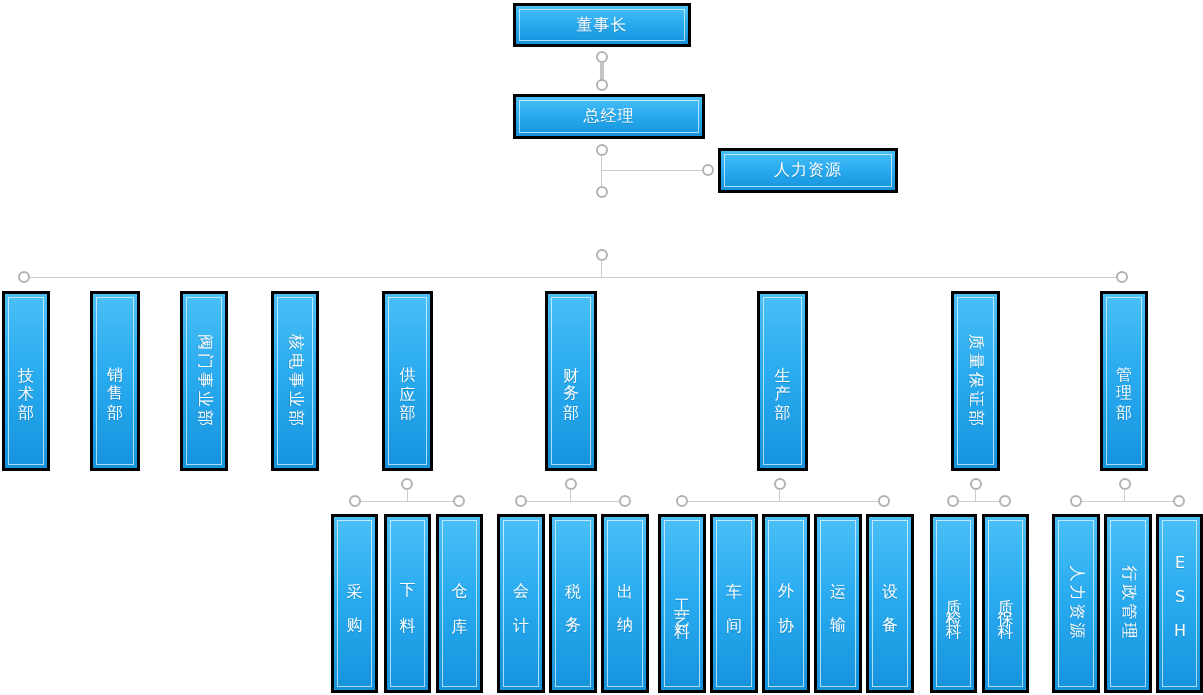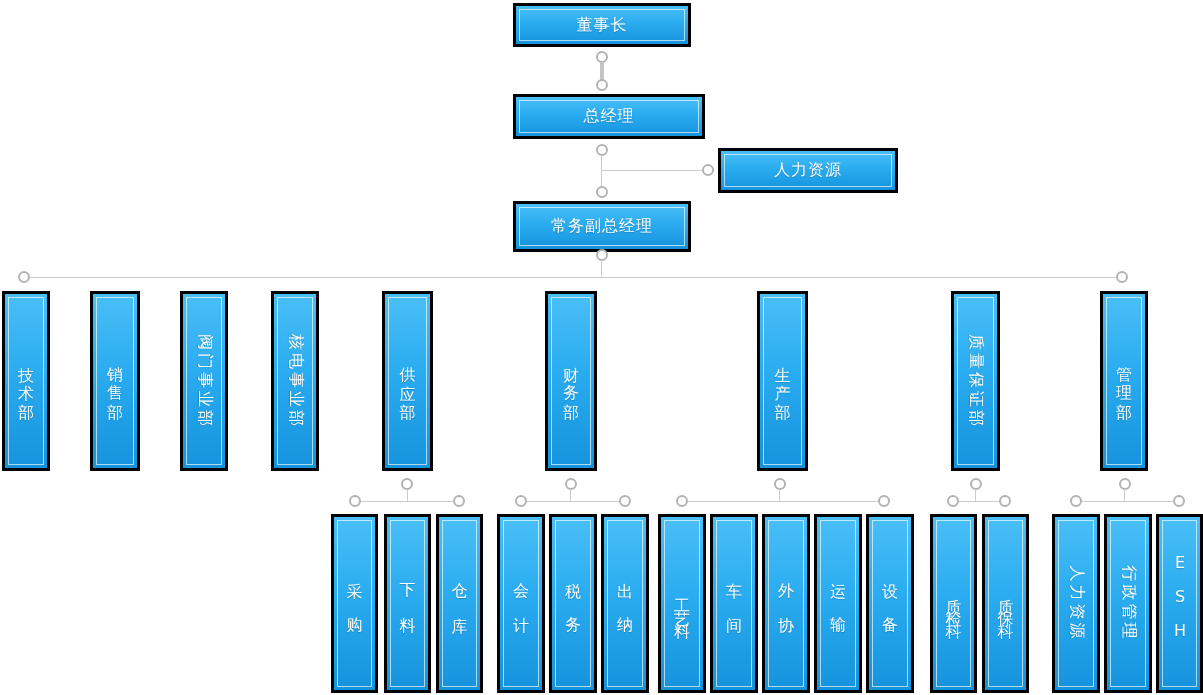--- a/index.html
+++ b/index.html
@@ -44,24 +44,20 @@
   <div class="node" style="left:513px;top:94px;width:192px;height:45px">
     <div class="inner"></div>
     <span class="htext">总经理</span>
   </div>
 
   <div class="node" style="left:718px;top:148px;width:180px;height:45px">
     <div class="inner"></div>
     <span class="htext">人力资源</span>
   </div>
 
-  <div class="node" style="left:513px;top:201px;width:178px;height:51px">
-    <div class="inner"></div>
-    <span class="htext">常务副总经理</span>
-  </div>
 
   <div class="circle" style="left:596px;top:51px"></div>
   <div class="vline vthick" style="left:600px;top:62px;height:18px"></div>
   <div class="circle" style="left:596px;top:79px"></div>
 
   <div class="circle" style="left:596px;top:144px"></div>
   <div class="vline" style="left:601px;top:155px;height:32px"></div>
   <div class="hline" style="left:602px;top:170px;width:100px"></div>
   <div class="circle" style="left:702px;top:164px"></div>
   <div class="circle" style="left:596px;top:186px"></div>

